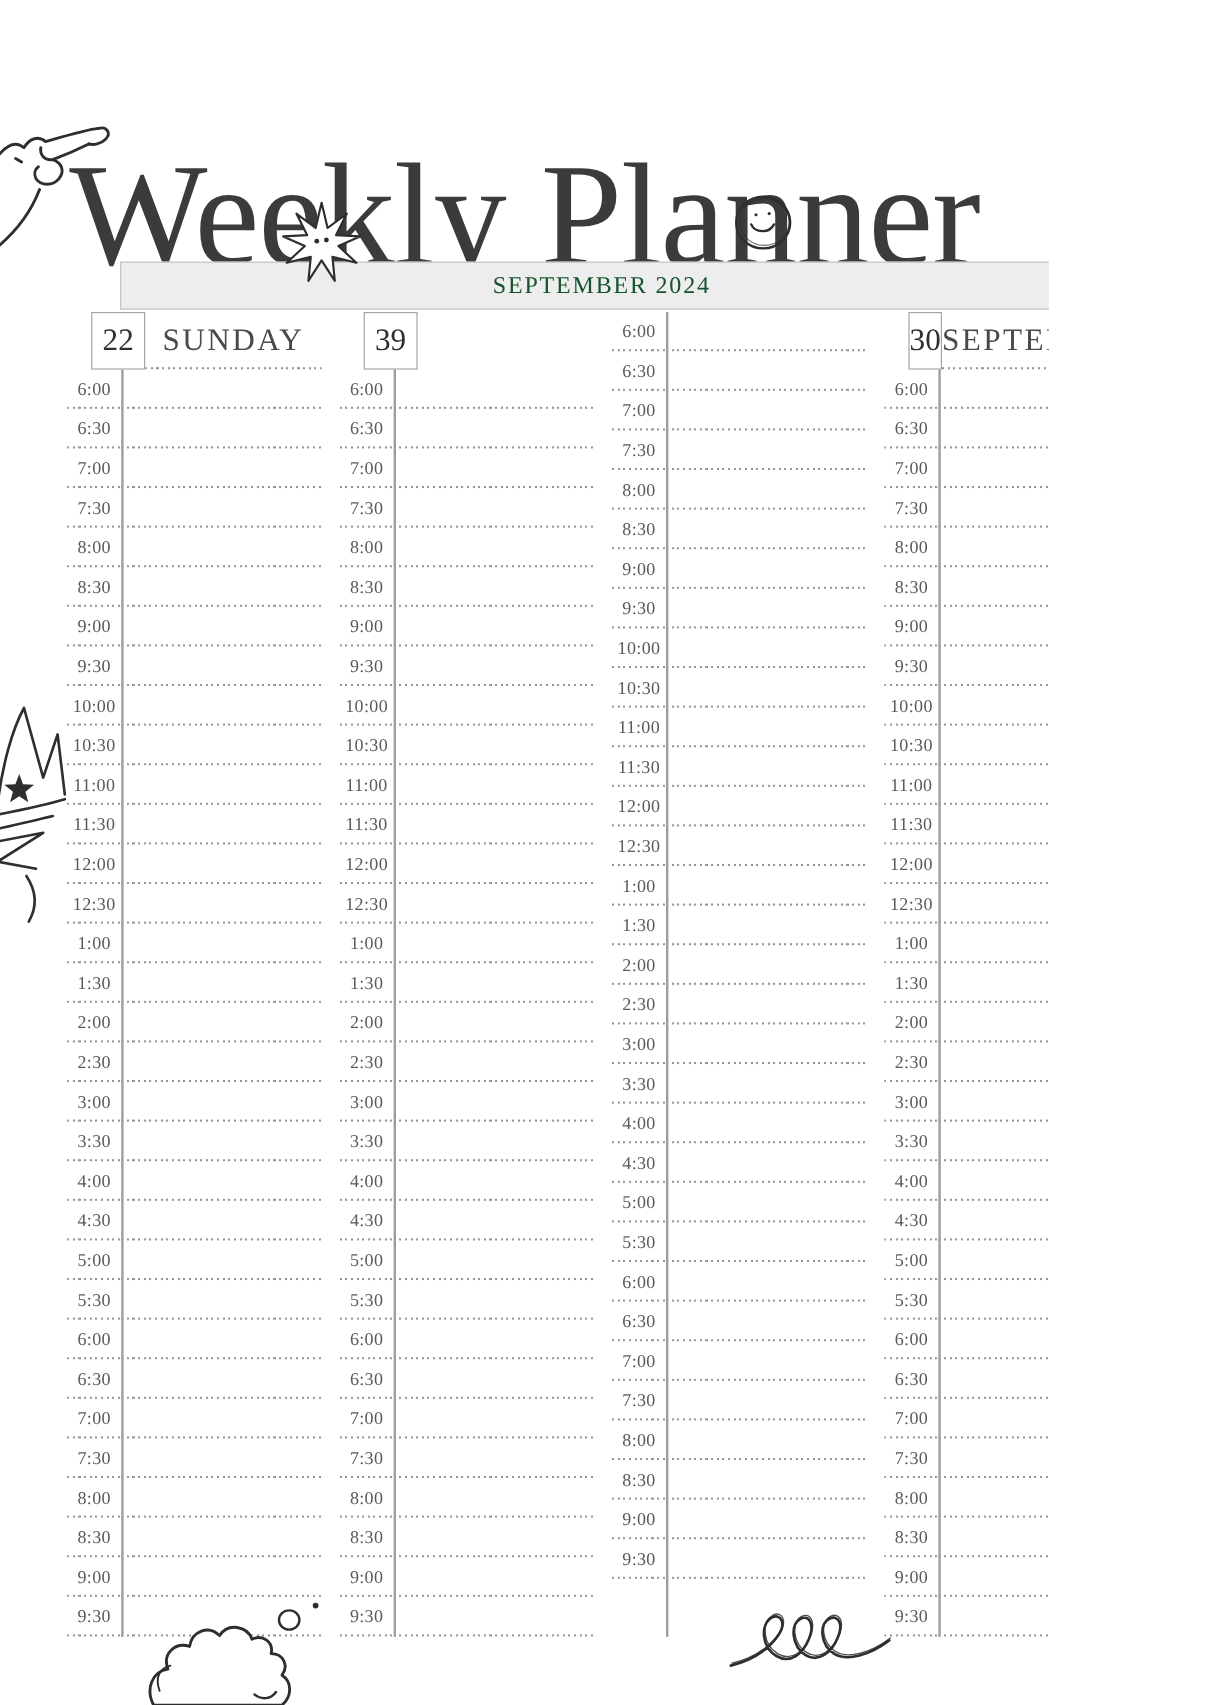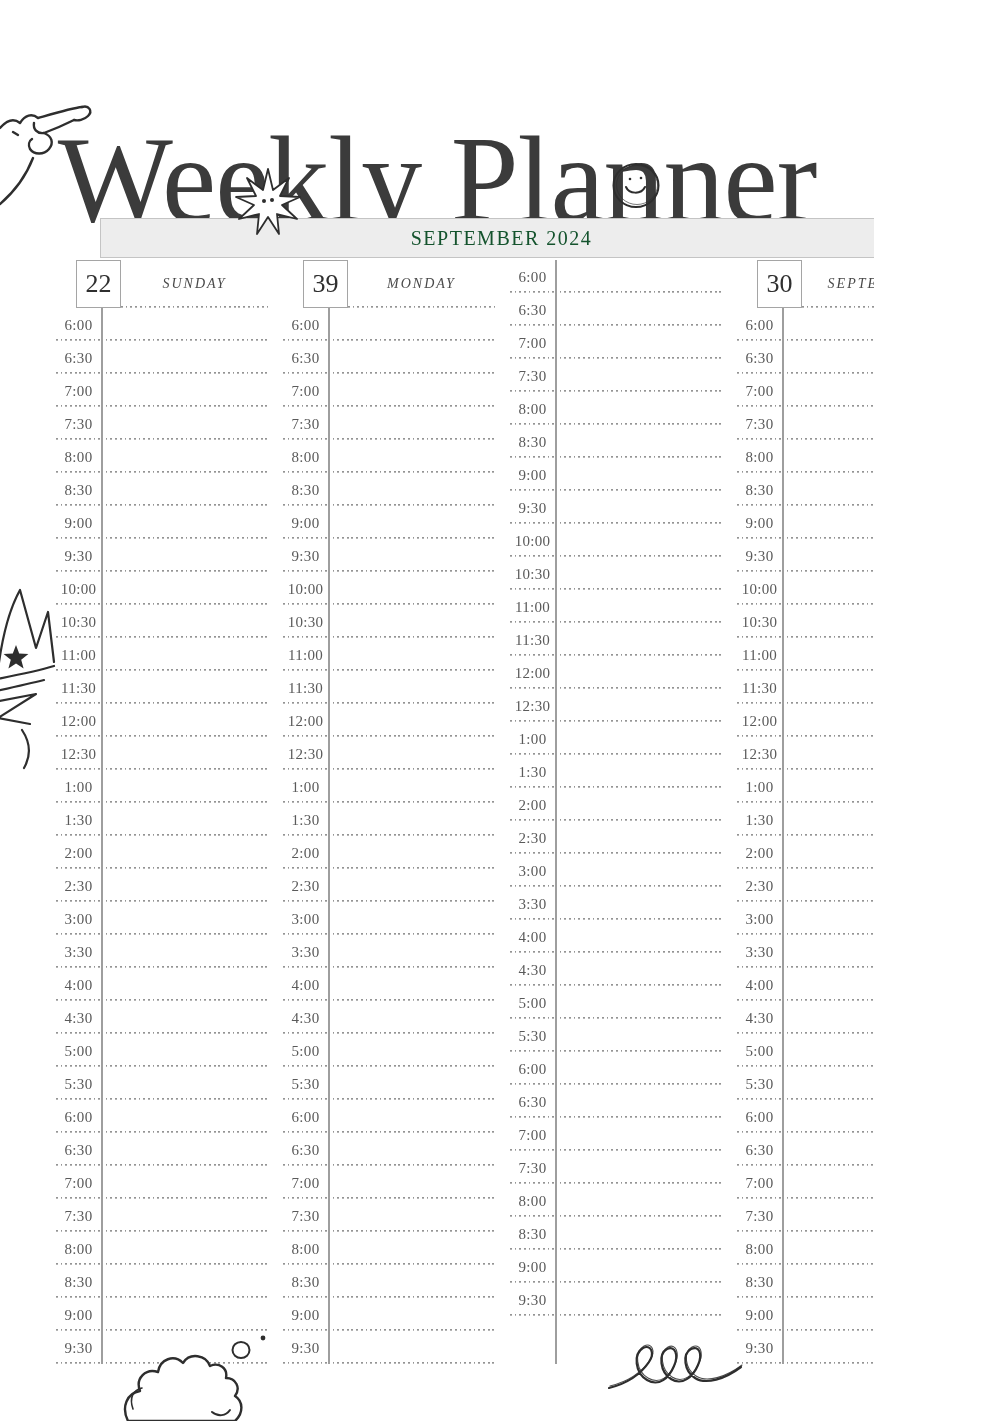--- a/index.html
+++ b/index.html
@@ -22,21 +22,21 @@
   .day-col { width:212px; position:relative; }
   .vline { position:absolute; left:45px; top:0; bottom:0; width:2px; background:#9e9e9e; }
   .head { display:flex; height:48px; position:relative;padding-left:20px; }
   .date-box {
     width:45px; height:48px; box-sizing:border-box; border:1.5px solid #a5a5a5;
     background:#fff; display:flex; align-items:center; justify-content:center;
     font-size:26px; color:#2f2f2f; position:relative; z-index:1;
   }
   .day-name {
     flex:1; display:flex; align-items:center; justify-content:center;
-    font-size:14px; letter-spacing:2px; color:#4a4a4a;font-style:italic;
+    font-size:26px; letter-spacing:2px; color:#4a4a4a;
   }
   .row { display:flex; height:33px; }
   .time-cell {
     width:45px; box-sizing:border-box; display:flex; align-items:center; justify-content:center;
     font-size:15px; letter-spacing:0.3px; color:#5a5a5a; padding-top:2px;
   }
   .slot-cell { flex:1; }
   .dotted {
     background-image:repeating-linear-gradient(to right, #949494 0, #949494 1.7px, transparent 1.7px, transparent 4.7px);
     background-position:left bottom; background-size:100% 1.7px; background-repeat:no-repeat;
@@ -220,21 +220,20 @@
     <div class="time-cell dotted">9:30</div>
     <div class="slot-cell dotted"></div>
   </div>
 </div>
   </div>
 
   <div class="day-col">
     <div class="vline"></div>
     <div class="head">
       <div class="date-box">39</div>
-      <div class="day-name dotted">MONDAY</div>
     </div>
     <div class="rows">
   <div class="row">
     <div class="time-cell dotted">6:00</div>
     <div class="slot-cell dotted"></div>
   </div>
 
   <div class="row">
     <div class="time-cell dotted">6:30</div>
     <div class="slot-cell dotted"></div>

